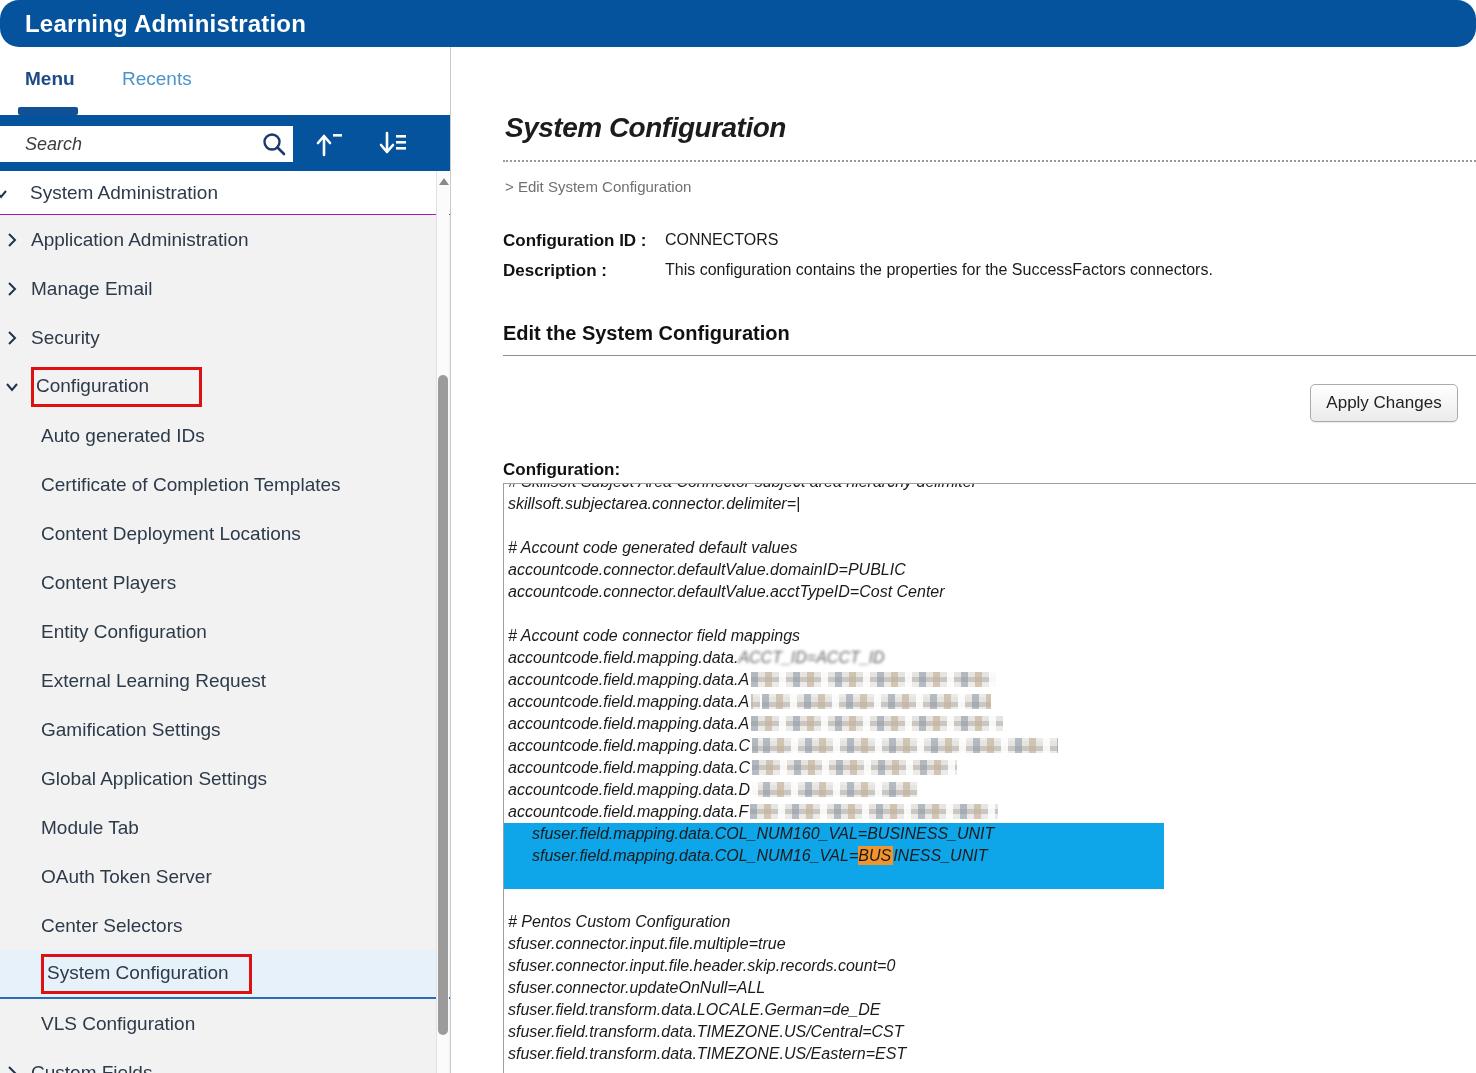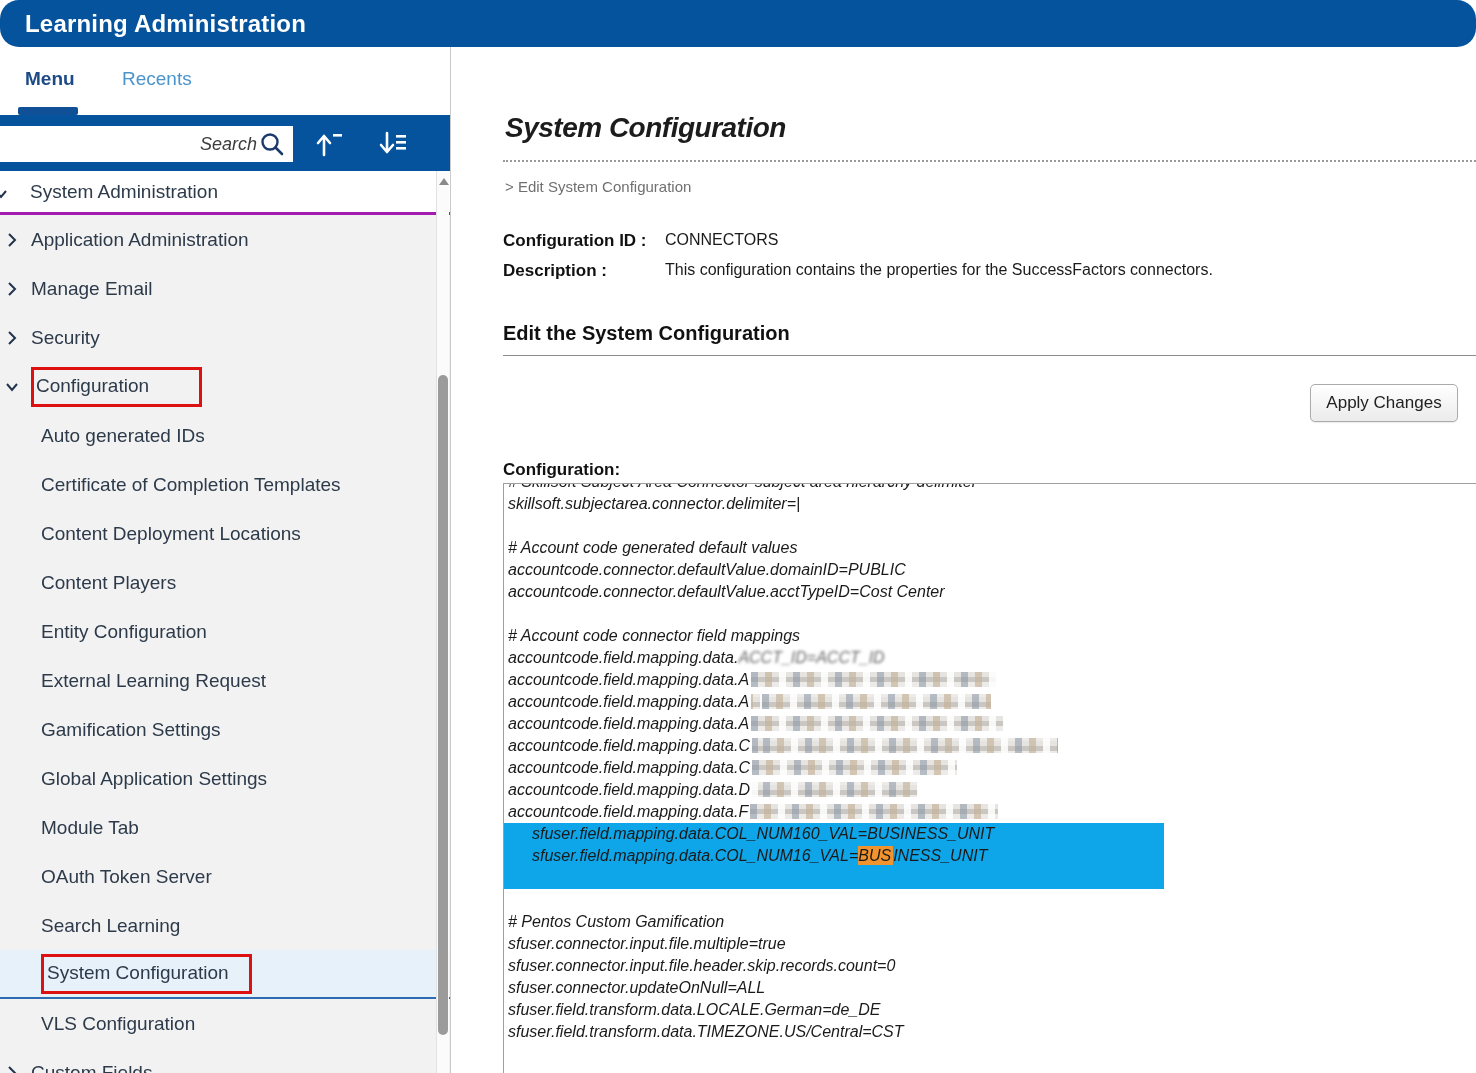--- a/index.html
+++ b/index.html
@@ -16,33 +16,33 @@
   .tab { position:absolute; top:21px; font-size:19px; cursor:pointer; }
   .tab-menu { left:25px; color:#1d4a86; font-weight:700; }
   .tab-recents { left:122px; color:#4a94cd; font-weight:400; }
   .tab-underline { position:absolute; left:18px; top:60px; width:60px; height:8px;
                    background:#0F5096; border-radius:2px; }
 
   
   .search-bar { position:absolute; left:0; top:115px; width:450px; height:56px; background:#05539C; }
   .search-box { position:absolute; left:0; top:11px; width:293px; height:36px; background:#fff;
                 display:flex; align-items:center; }
-  .search-box input { border:none; outline:none; flex:1; height:100%; padding-left:12px;
+  .search-box input { border:none; outline:none; flex:1; height:100%; padding-left:25px;
                       font-style:italic; font-size:18px; color:#7f1d1d;
-                      font-family:"Liberation Sans", sans-serif;text-align:right; }
+                      font-family:"Liberation Sans", sans-serif; }
   .search-box input::placeholder { color:#3c3c3c; opacity:1; }
   .mag-icon { width:30px; height:30px; margin-right:6px; flex:0 0 auto; }
   .bar-icon { position:absolute; top:13px; width:34px; height:32px; cursor:pointer; }
   .icon-sortup { left:312px; }
   .icon-sortdown { left:376px; }
 
   
   .sidebar { position:absolute; left:0; top:171px; width:450px; height:902px; background:#f2f2f2; overflow:hidden; }
   .side-divider { position:absolute; left:450px; top:47px; width:1px; height:1026px; background:#c9c9c9; }
-  .root-row { height:44px; background:#fff; border-bottom:3px solid #a21caf;
+  .root-row { height:44px; background:#fff; border-bottom:1px solid #a21caf;
               display:flex; align-items:center; font-size:19px; color:#2d3a4a; position:relative; }
   .root-row .lbl { margin-left:30px; }
   .root-chev { position:absolute; left:-7px; top:15px; }
   .node-row { height:49px; display:flex; align-items:center; font-size:19px; color:#2d3a4a;
               position:relative; cursor:pointer; }
   .node-row .chev { position:absolute; left:4px; }
   .node-row .lbl { margin-left:31px; }
   .child-row .lbl { margin-left:41px; }
   .child-row.selected { background:#E7F1FA; border-bottom:2px solid #2b6cb3; }
   .redbox { border:3px solid #DD1111; padding:5px 50px 7px 2px; margin-left:-5px; }
@@ -185,21 +185,21 @@
     <div class="node-row child-row">
       <span class="lbl">Global Application Settings</span>
     </div>
     <div class="node-row child-row">
       <span class="lbl">Module Tab</span>
     </div>
     <div class="node-row child-row">
       <span class="lbl">OAuth Token Server</span>
     </div>
     <div class="node-row child-row">
-      <span class="lbl">Search Learning</span>
+      <span class="lbl">Center Selectors</span>
     </div>
     <div class="node-row child-row selected">
       <span class="lbl redbox2">System Configuration</span>
     </div>
     <div class="node-row child-row">
       <span class="lbl">VLS Configuration</span>
     </div>
     <div class="node-row">
       <svg width="16" height="16" class="chev-svg chev">
         <polyline points="5,2 11,8 5,14" fill="none" stroke="#22334d" stroke-width="2"></polyline>
@@ -247,21 +247,22 @@
         <div class="line">accountcode.field.mapping.data.A<span class="px alt" style="width: 240px;"></span></div>
         <div class="line">accountcode.field.mapping.data.A<span class="px" style="width: 252px;"></span></div>
         <div class="line">accountcode.field.mapping.data.C<span class="px alt" style="width: 306px;"></span></div>
         <div class="line">accountcode.field.mapping.data.C<span class="px" style="width: 205px;"></span></div>
         <div class="line">accountcode.field.mapping.data.D<span class="px alt" style="width: 166px;"></span></div>
         <div class="line">accountcode.field.mapping.data.F<span class="px" style="width: 248px;"></span></div>
         <div class="line hl">sfuser.field.mapping.data.COL_NUM160_VAL=BUSINESS_UNIT</div>
         <div class="line hl">sfuser.field.mapping.data.COL_NUM16_VAL=<span class="mark">BUS</span>INESS_UNIT</div>
         <div class="line hl">&nbsp;</div>
         <div class="line">&nbsp;</div>
-        <div class="line"># Pentos Custom Gamification</div>
+        <div class="line"># Pentos Custom Configuration</div>
         <div class="line">sfuser.connector.input.file.multiple=true</div>
         <div class="line">sfuser.connector.input.file.header.skip.records.count=0</div>
         <div class="line">sfuser.connector.updateOnNull=ALL</div>
         <div class="line">sfuser.field.transform.data.LOCALE.German=de_DE</div>
         <div class="line">sfuser.field.transform.data.TIMEZONE.US/Central=CST</div>
+        <div class="line">sfuser.field.transform.data.TIMEZONE.US/Eastern=EST</div>
       </div>
   </div>
 </div>
 
 </body></html>

